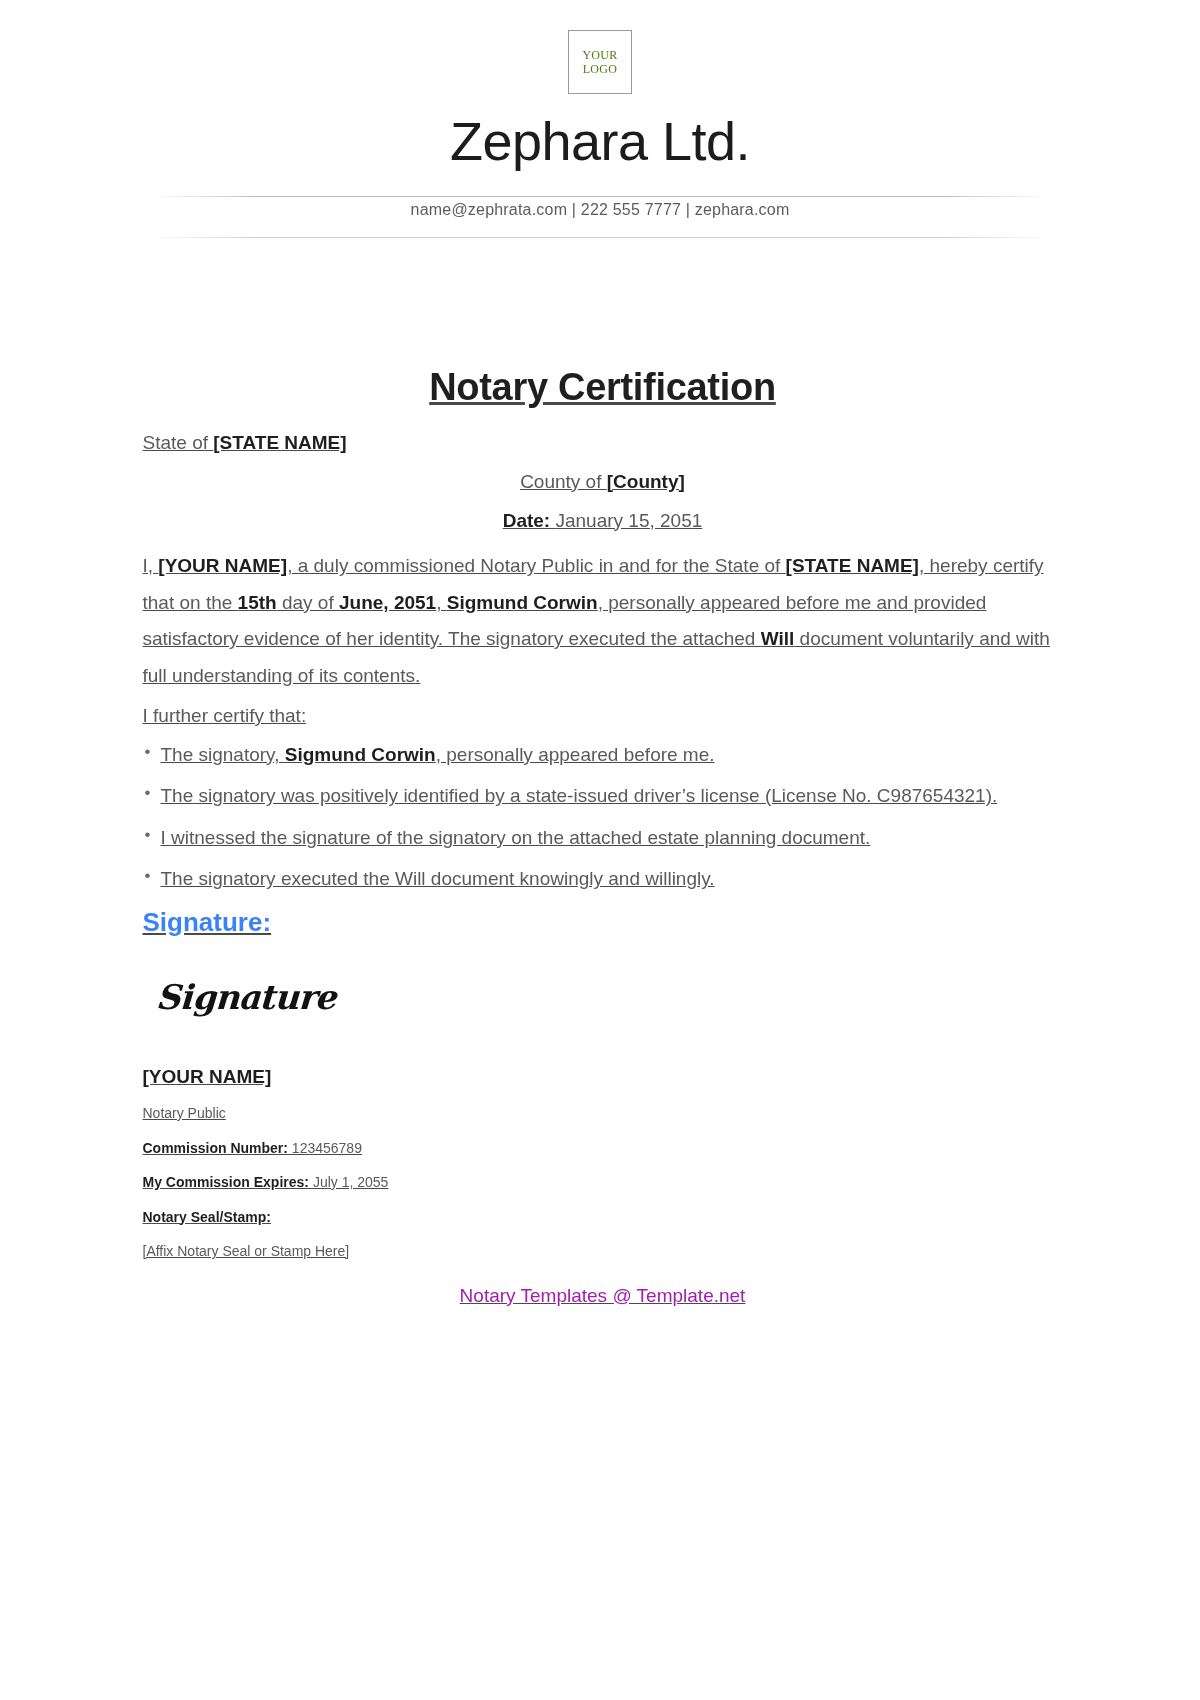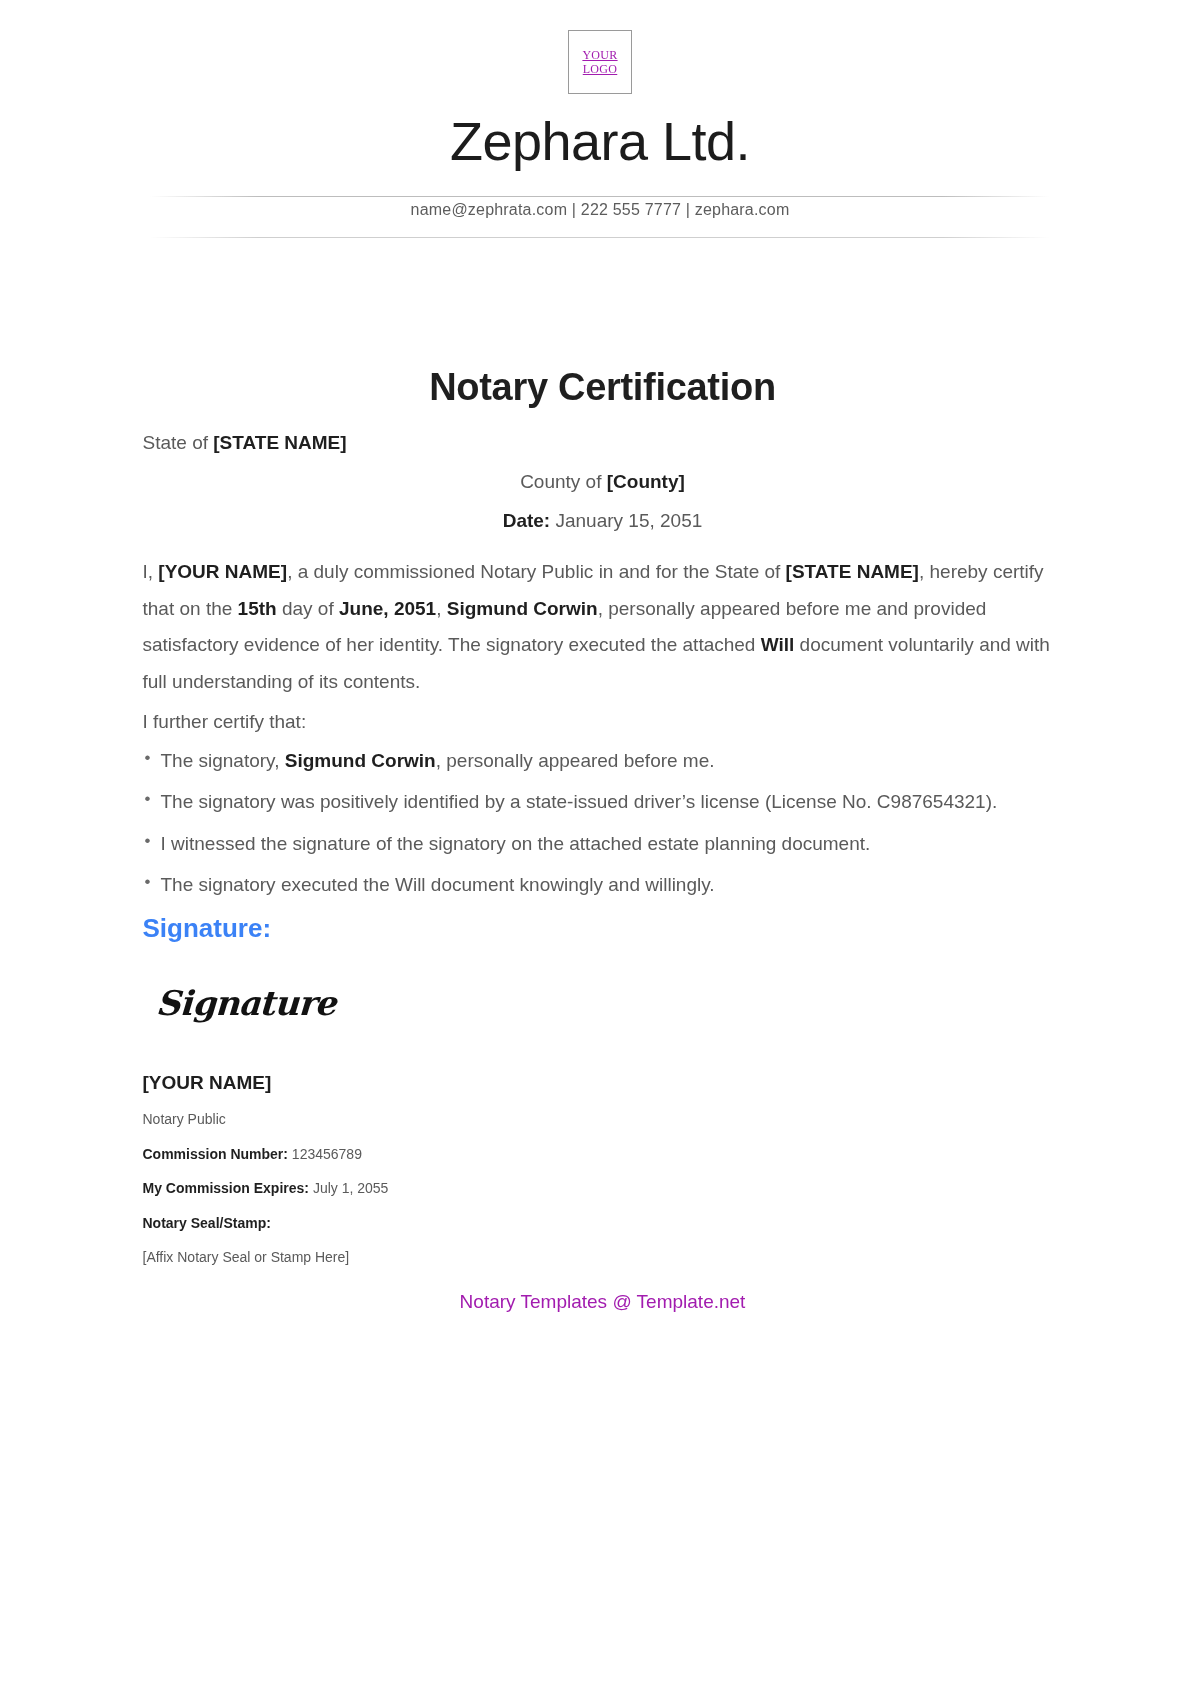--- a/index.html
+++ b/index.html
@@ -38,22 +38,21 @@
     display: flex;
     flex-direction: column;
     align-items: center;
     justify-content: center;
     line-height: 1.18;
   }
   .logo-line {
     font-family: "Liberation Serif", serif;
     font-size: 12px;
     letter-spacing: 0.3px;
-    color: #a21caf;
-    text-decoration: underline;
+    color: #4d7c0f;
   }
   .company-name {
     margin-top: 20px;
     font-size: 54px;
     font-weight: 400;
     color: #1c1c1c;
     letter-spacing: -0.5px;
     line-height: 1;
   }
   .rule {
@@ -74,41 +73,42 @@
     margin: 18px auto 0 auto;
     background: linear-gradient(to right, rgba(190,190,190,0), #cfcfcf 12%, #cfcfcf 88%, rgba(190,190,190,0));
   }
 
   
   .content {
     margin: 0 auto;
     width: 925px;
     padding-left: 5px;
     box-sizing: border-box;
+    text-decoration: underline;
   }
   .doc-title {
     margin-top: 128px;
     text-align: center;
     font-size: 38px;
     font-weight: bold;
     color: #1f1f1f;
     letter-spacing: -0.3px;
   }
   .meta-line {
     margin-top: 22px;
     font-size: 19px;
     line-height: 1.25;
     color: #5a5a5a;
   }
   .meta-line + .meta-line {
     margin-top: 15px;
     text-align: center;
   }
   .para {
-    margin-top: 22px;
+    margin-top: 16px;
     font-size: 19px;
     line-height: 1.92;
     color: #5a5a5a;
     text-align: left;
   }
   .para.tight {
     margin-top: 10px;
     line-height: 1.3;
   }
   b, strong {

